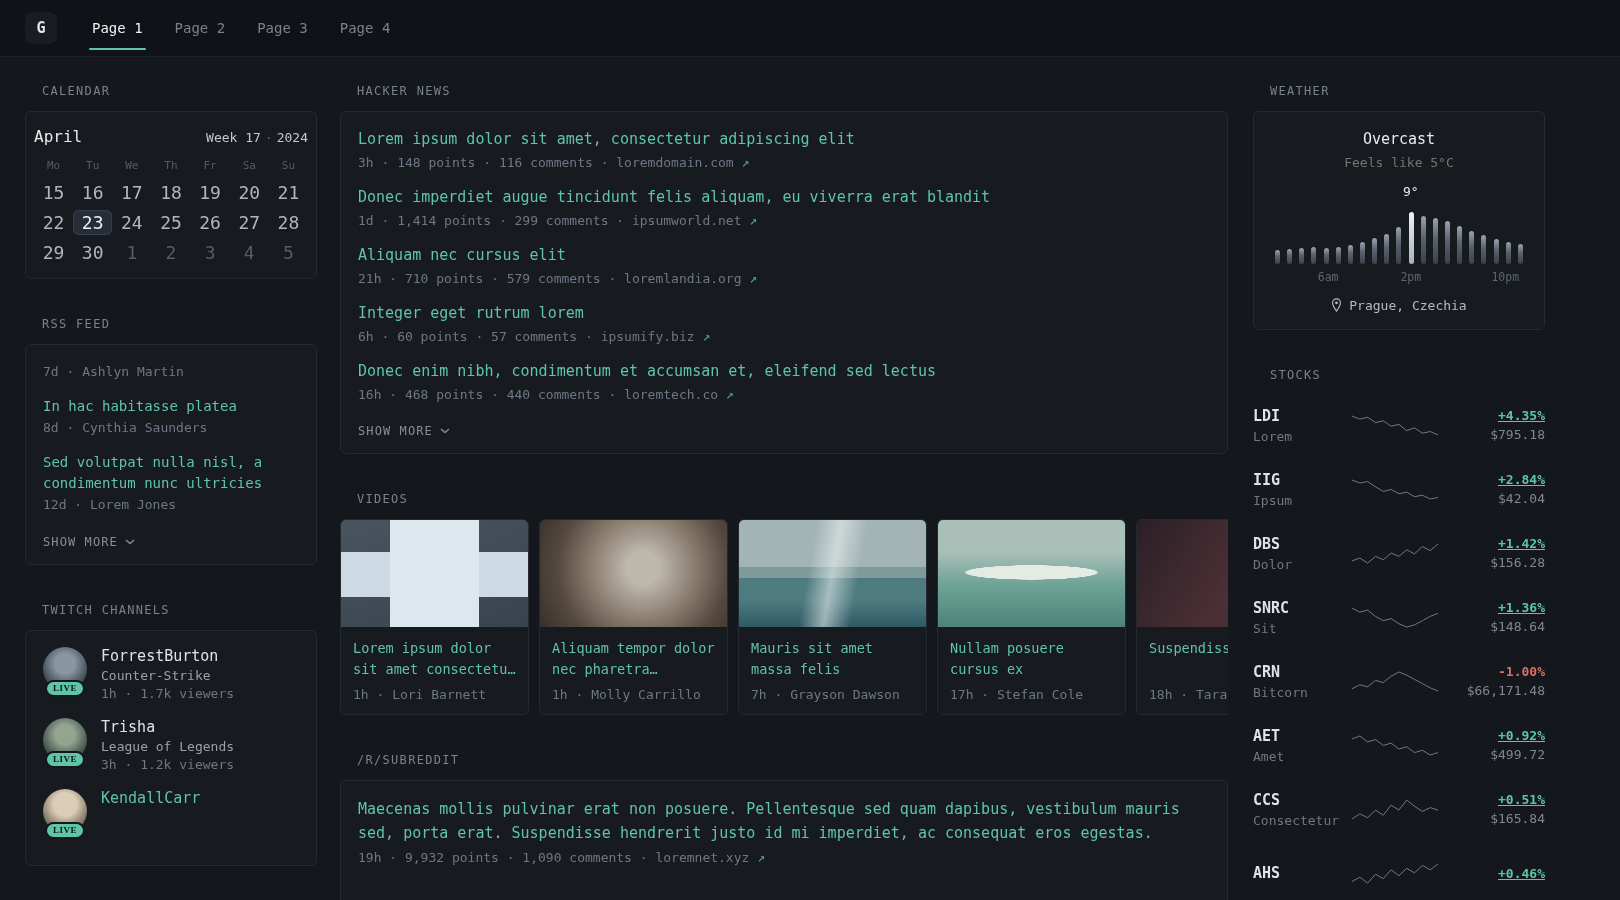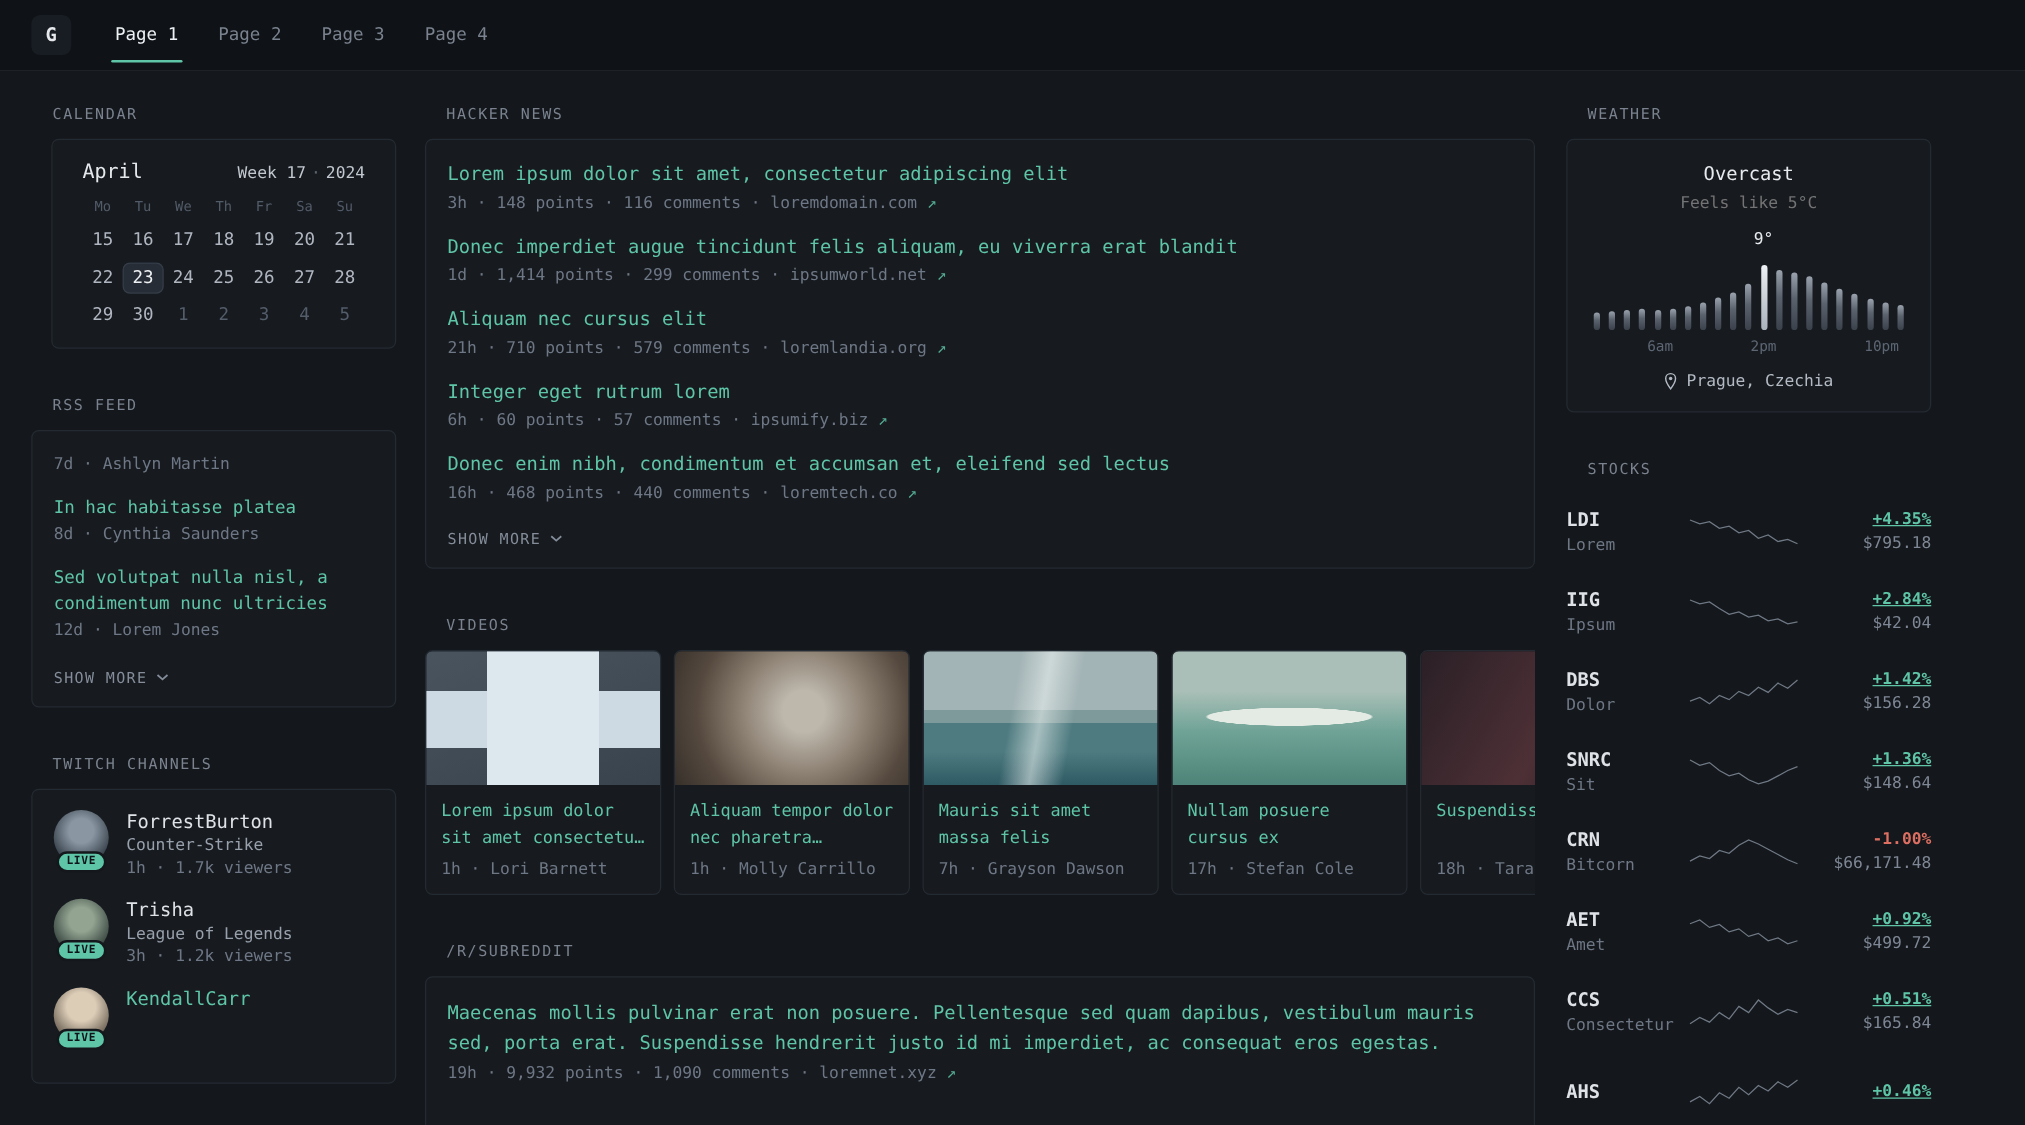--- a/index.html
+++ b/index.html
@@ -41,49 +41,49 @@
   .col-mid   { width:888px; flex:none; margin-left:23px; margin-right:25px; }
   .col-right { width:292px; flex:none; }
   .widget { margin-bottom:38px; }
   .widget-title {
     font-size:12px; letter-spacing:1.3px; color:#79828e;
     font-weight:normal; margin:0 0 13px 17px; text-transform:uppercase;
   }
   .card { background:#171b20; border:1px solid #242a32; border-radius:6px; }
 
   
-  .cal { padding:15px 24px 13px;margin-left:16px; }
+  .cal { padding:15px 8px 13px; }
   .cal-head { display:flex; justify-content:space-between; align-items:baseline; margin-bottom:13px; }
   .cal-month { font-size:16px; color:#e6e9ec; }
   .cal-week { font-size:13px; color:#c2c8d0; }
   .cal-week .sep { color:#5b6470; padding:0 4px; }
   .cal-grid {
     display:grid; grid-template-columns:repeat(7,1fr);
     row-gap:5px; text-align:center; align-items:center;
   }
   .cal-dow { font-size:11px; color:#525b68; padding-bottom:3px; }
-  .cal-day { font-size:14px; color:#b0b6c0; height:25px; line-height:25px; border-radius:6px; }
+  .cal-day { font-size:18px; color:#b0b6c0; height:25px; line-height:25px; border-radius:6px; }
   .cal-day.dim { color:#545d6a; }
   .cal-day.selected { background:#272d36; color:#eef1f4; box-shadow:inset 0 0 0 1px #363e49; }
 
   
   .list-card { padding:16px 17px 15px; }
   .feed-item { margin-bottom:17px; }
   .feed-link { display:block; color:var(--accent,#5ec5a7); font-size:14px; line-height:1.5; }
   .feed-link.visited { color:#b6bdc6; }
   .feed-meta { color:#6e7785; font-size:13px; margin-top:3px; }
   .show-more {
     background:none; border:none; font:inherit; cursor:pointer;
     color:#848d99; font-size:12px; letter-spacing:1.1px;
     display:inline-flex; align-items:center; gap:7px; margin-top:6px; padding:0;
   }
 
   
   .channel { display:flex; gap:14px; margin-bottom:17px; align-items:flex-start; cursor:pointer; }
-  .avatar-wrap { position:relative; width:44px; flex:none; }
+  .avatar-wrap { position:relative; width:44px; flex:none;font-family:Liberation Serif, serif; }
   .avatar { width:44px; height:44px; border-radius:50%; }
   .av1 { background:radial-gradient(circle at 50% 38%, #8a97a3 0 28%, #3a444e 72%); }
   .av2 { background:radial-gradient(circle at 50% 38%, #93a491 0 28%, #3d4b45 72%); }
   .av3 { background:radial-gradient(circle at 50% 35%, #dccdb7 0 32%, #6d6356 75%); }
   .live-badge {
     position:absolute; left:50%; transform:translateX(-50%); bottom:-6px;
     background:var(--accent,#5ec5a7); color:#0e1419; font-size:9px; font-weight:bold;
     letter-spacing:.5px; padding:1px 6px 2px; border-radius:99px; border:2px solid #14171b;
   }
   .channel-name { display:block; font-size:15px; color:#dfe3e8; }

